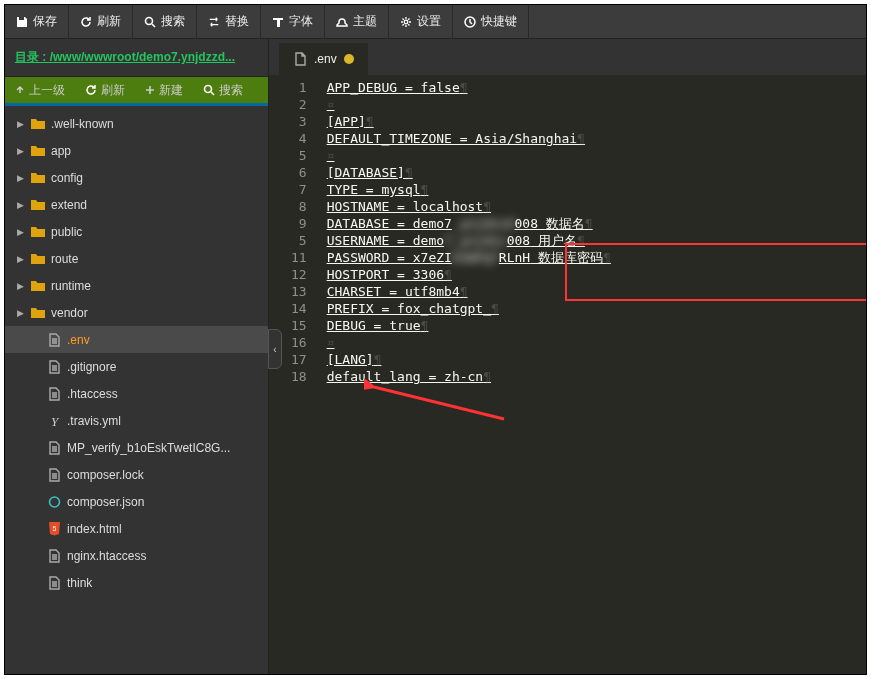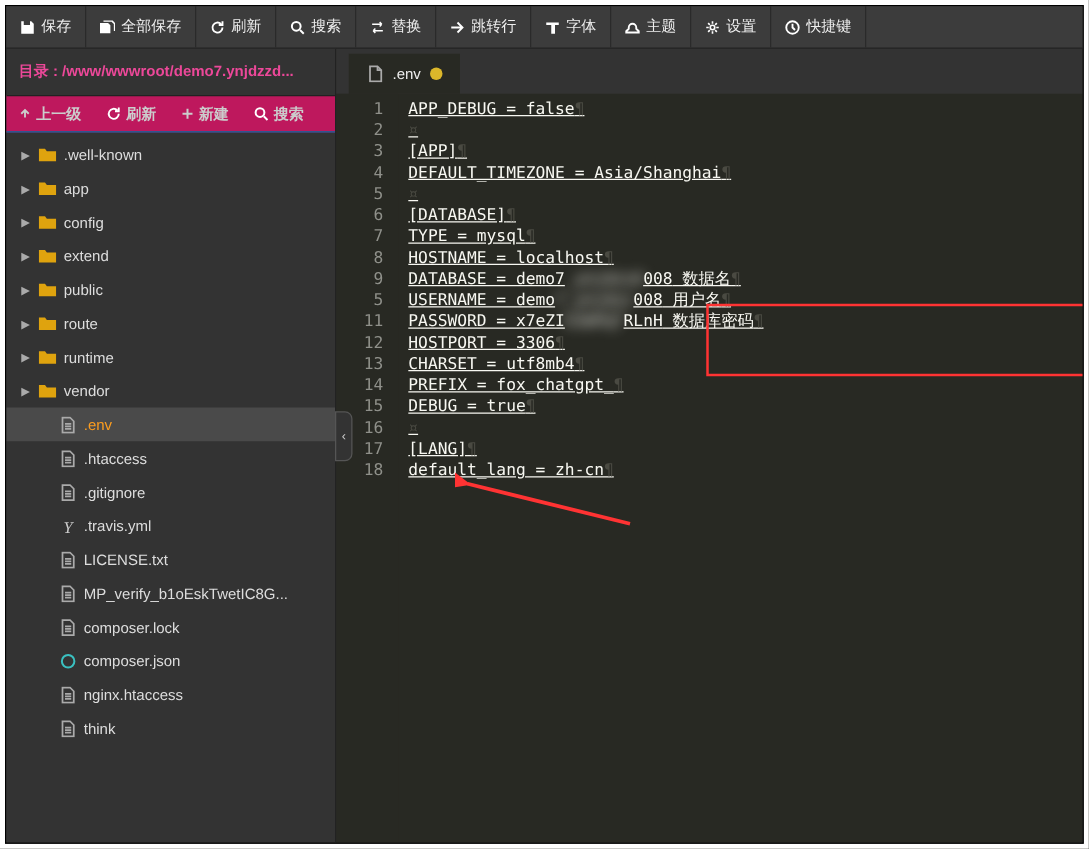--- a/index.html
+++ b/index.html
@@ -5,22 +5,22 @@
 * { margin:0; padding:0; box-sizing:border-box; }
 body { font-family:Arial,"Microsoft YaHei",sans-serif; background:#fff; width:871px; height:679px; overflow:hidden; }
 .app { width:863px; height:671px; margin:4px; background:#333; border:1px solid #000; display:flex; flex-direction:column; }
 
 .toolbar { background:#3c3c3c; height:34px; display:flex; align-items:stretch; border-bottom:1px solid #222; }
 .tbtn { color:#eee; font-size:12px; padding:0 11px; display:flex; align-items:center; gap:5px; cursor:pointer; border-right:1px solid #2a2a2a; }
 .ticon { width:12px; height:12px; display:inline-flex; align-items:center; justify-content:center; }
 
 .main { flex:1; display:flex; overflow:hidden; }
 .sidebar { width:264px; background:#333; display:flex; flex-direction:column; border-right:1px solid #222; }
-.path { color:#ec4899; font-size:12px; padding:10px 10px; font-weight:bold; white-space:nowrap; overflow:hidden; }
-.sidetools { background:#be185d; height:30px; display:flex; align-items:center; border-top:1px solid #222; border-bottom:1px solid #0369a1;font-weight:bold; }
+.path { color:#22c55e; font-size:12px; padding:10px 10px; font-weight:bold; white-space:nowrap; overflow:hidden;text-decoration:underline; }
+.sidetools { background:#4d7c0f; height:30px; display:flex; align-items:center; border-top:1px solid #222; border-bottom:3px solid #0369a1; }
 .stbtn { color:#ccc; font-size:12px; padding:0 10px; display:flex; align-items:center; gap:4px; cursor:pointer; height:100%; }
 
 .tree { flex:1; overflow-y:auto; padding:4px 0; }
 .tree-item { display:flex; align-items:center; height:27px; padding-left:12px; color:#ddd; font-size:12px; cursor:pointer; gap:6px; }
 .tree-item.selected { background:#4a4a4a; color:#fc9d1f; }
 .tree-item.selected .chev { visibility:hidden; }
 .chev { width:8px; color:#aaa; font-size:9px; }
 .ficon { width:14px; height:14px; display:inline-flex; align-items:center; justify-content:center; }
 .folder { fill:#dfa30e; }
 .file-ic { fill:none; stroke:#aaa; stroke-width:1.4; }
@@ -51,28 +51,20 @@
       <div class="tbtn">
         <span class="ticon">
           <svg width="12" height="12" viewBox="0 0 12 12" fill="#fff">
             <path d="M1 1h8l2 2v8H1z M3 1v3h5V1 M3 7h6v4H3z"></path>
           </svg>
         </span>
         <span>保存</span>
       </div>
       <div class="tbtn">
         <span class="ticon">
-          <svg width="13" height="12" viewBox="0 0 13 12" fill="#fff">
-            <path d="M0 2h7l2 2v7H0z M3 0h8l2 2v7h-1V3l-2-2H3z"></path>
-          </svg>
-        </span>
-        <span>全部保存</span>
-      </div>
-      <div class="tbtn">
-        <span class="ticon">
           <svg width="12" height="12" viewBox="0 0 12 12" fill="none" stroke="#fff" stroke-width="1.5">
             <path d="M10 6a4 4 0 1 1-1.2-2.8M10 1v3H7"></path>
           </svg>
         </span>
         <span>刷新</span>
       </div>
       <div class="tbtn">
         <span class="ticon">
           <svg width="12" height="12" viewBox="0 0 12 12" fill="none" stroke="#fff" stroke-width="1.6">
             <circle cx="5" cy="5" r="3.5"></circle>
@@ -81,28 +73,20 @@
         </span>
         <span>搜索</span>
       </div>
       <div class="tbtn">
         <span class="ticon">
           <svg width="14" height="12" viewBox="0 0 14 12" fill="none" stroke="#fff" stroke-width="1.4">
             <path d="M2 3h9M11 3l-2-2M11 3l-2 2 M12 9H3M3 9l2-2M3 9l2 2"></path>
           </svg>
         </span>
         <span>替换</span>
-      </div>
-      <div class="tbtn">
-        <span class="ticon">
-          <svg width="12" height="12" viewBox="0 0 12 12" fill="none" stroke="#fff" stroke-width="1.5">
-            <path d="M1 6h8M6 2l4 4-4 4"></path>
-          </svg>
-        </span>
-        <span>跳转行</span>
       </div>
       <div class="tbtn">
         <span class="ticon">
           <svg width="12" height="12" viewBox="0 0 12 12" fill="#fff">
             <path d="M1 2h10v2H8v7H5V4H1z"></path>
           </svg>
         </span>
         <span>字体</span>
       </div>
       <div class="tbtn">
@@ -254,75 +238,76 @@
             </span>
             <span>.env</span>
           </div>
           <div class="tree-item nested">
             <span class="chev"></span>
             <span class="ficon">
               <svg width="13" height="14" viewBox="0 0 13 14">
                 <path class="file-ic" d="M2 1h6l3 3v9H2z M4 6h5M4 8h5M4 10h5"></path>
               </svg>
             </span>
+            <span>.gitignore</span>
+          </div>
+          <div class="tree-item nested">
+            <span class="chev"></span>
+            <span class="ficon">
+              <svg width="13" height="14" viewBox="0 0 13 14">
+                <path class="file-ic" d="M2 1h6l3 3v9H2z M4 6h5M4 8h5M4 10h5"></path>
+              </svg>
+            </span>
             <span>.htaccess</span>
-          </div>
-          <div class="tree-item nested">
-            <span class="chev"></span>
-            <span class="ficon">
-              <svg width="13" height="14" viewBox="0 0 13 14">
-                <path class="file-ic" d="M2 1h6l3 3v9H2z M4 6h5M4 8h5M4 10h5"></path>
-              </svg>
-            </span>
-            <span>.gitignore</span>
           </div>
           <div class="tree-item nested">
             <span class="chev"></span>
             <span class="ficon">
               <svg width="13" height="14" viewBox="0 0 13 14" fill="#ccc">
                 <text x="6.5" y="12" font-size="13" font-style="italic" text-anchor="middle" font-family="Georgia">Y</text>
               </svg>
             </span>
             <span>.travis.yml</span>
           </div>
           <div class="tree-item nested">
             <span class="chev"></span>
             <span class="ficon">
               <svg width="13" height="14" viewBox="0 0 13 14">
                 <path class="file-ic" d="M2 1h6l3 3v9H2z M4 6h5M4 8h5M4 10h5"></path>
               </svg>
             </span>
-            <span>LICENSE.txt</span>
-          </div>
-          <div class="tree-item nested">
-            <span class="chev"></span>
-            <span class="ficon">
-              <svg width="13" height="14" viewBox="0 0 13 14">
-                <path class="file-ic" d="M2 1h6l3 3v9H2z M4 6h5M4 8h5M4 10h5"></path>
-              </svg>
-            </span>
             <span>MP_verify_b1oEskTwetIC8G...</span>
           </div>
           <div class="tree-item nested">
             <span class="chev"></span>
             <span class="ficon">
               <svg width="13" height="14" viewBox="0 0 13 14">
                 <path class="file-ic" d="M2 1h6l3 3v9H2z M4 6h5M4 8h5M4 10h5"></path>
               </svg>
             </span>
             <span>composer.lock</span>
           </div>
           <div class="tree-item nested">
             <span class="chev"></span>
             <span class="ficon">
               <svg width="13" height="14" viewBox="0 0 13 14" fill="none" stroke="#3ac0c0" stroke-width="1.6">
                 <circle cx="6.5" cy="7" r="5"></circle>
               </svg>
             </span>
             <span>composer.json</span>
+          </div>
+          <div class="tree-item nested">
+            <span class="chev"></span>
+            <span class="ficon">
+              <svg width="13" height="14" viewBox="0 0 13 14" fill="#e44d26">
+                <path d="M1 0h11l-1 12-4.5 1.5L2 12z"></path>
+                <text x="6.5" y="9" font-size="7" fill="#fff" text-anchor="middle" font-family="Arial">5</text>
+              </svg>
+            </span>
+            <span>index.html</span>
           </div>
           <div class="tree-item nested">
             <span class="chev"></span>
             <span class="ficon">
               <svg width="13" height="14" viewBox="0 0 13 14">
                 <path class="file-ic" d="M2 1h6l3 3v9H2z M4 6h5M4 8h5M4 10h5"></path>
               </svg>
             </span>
             <span>nginx.htaccess</span>
           </div>

